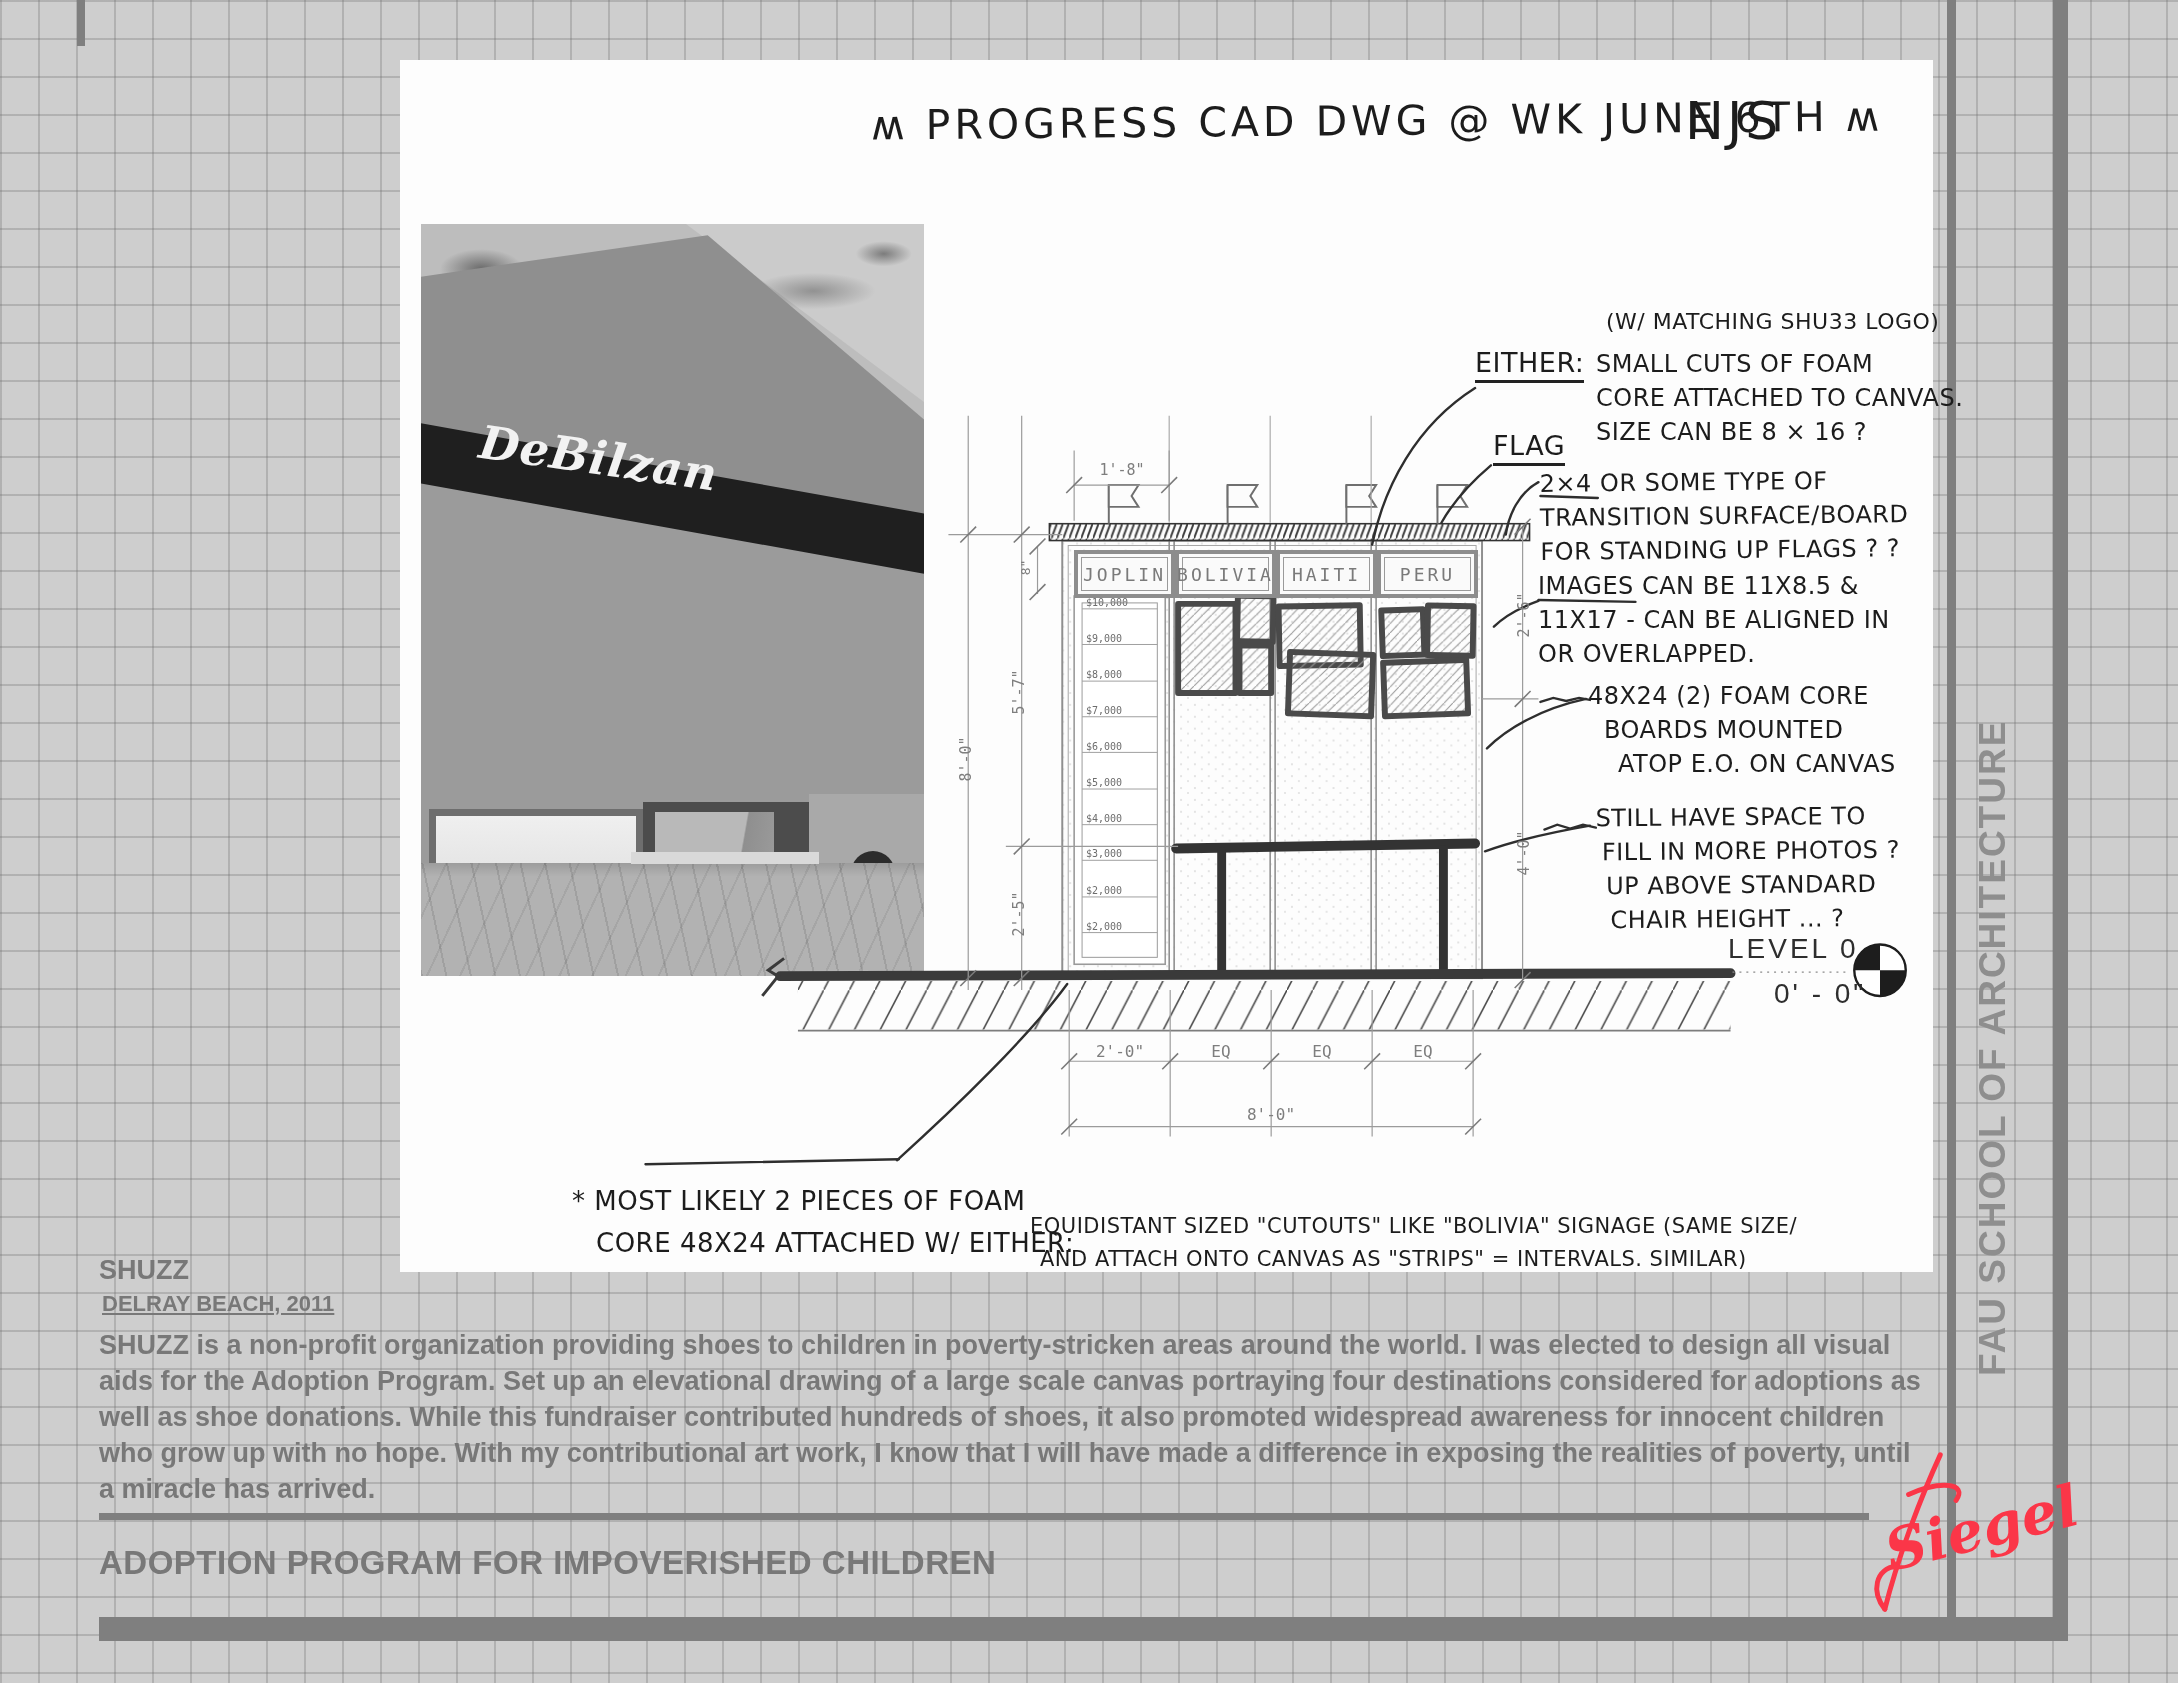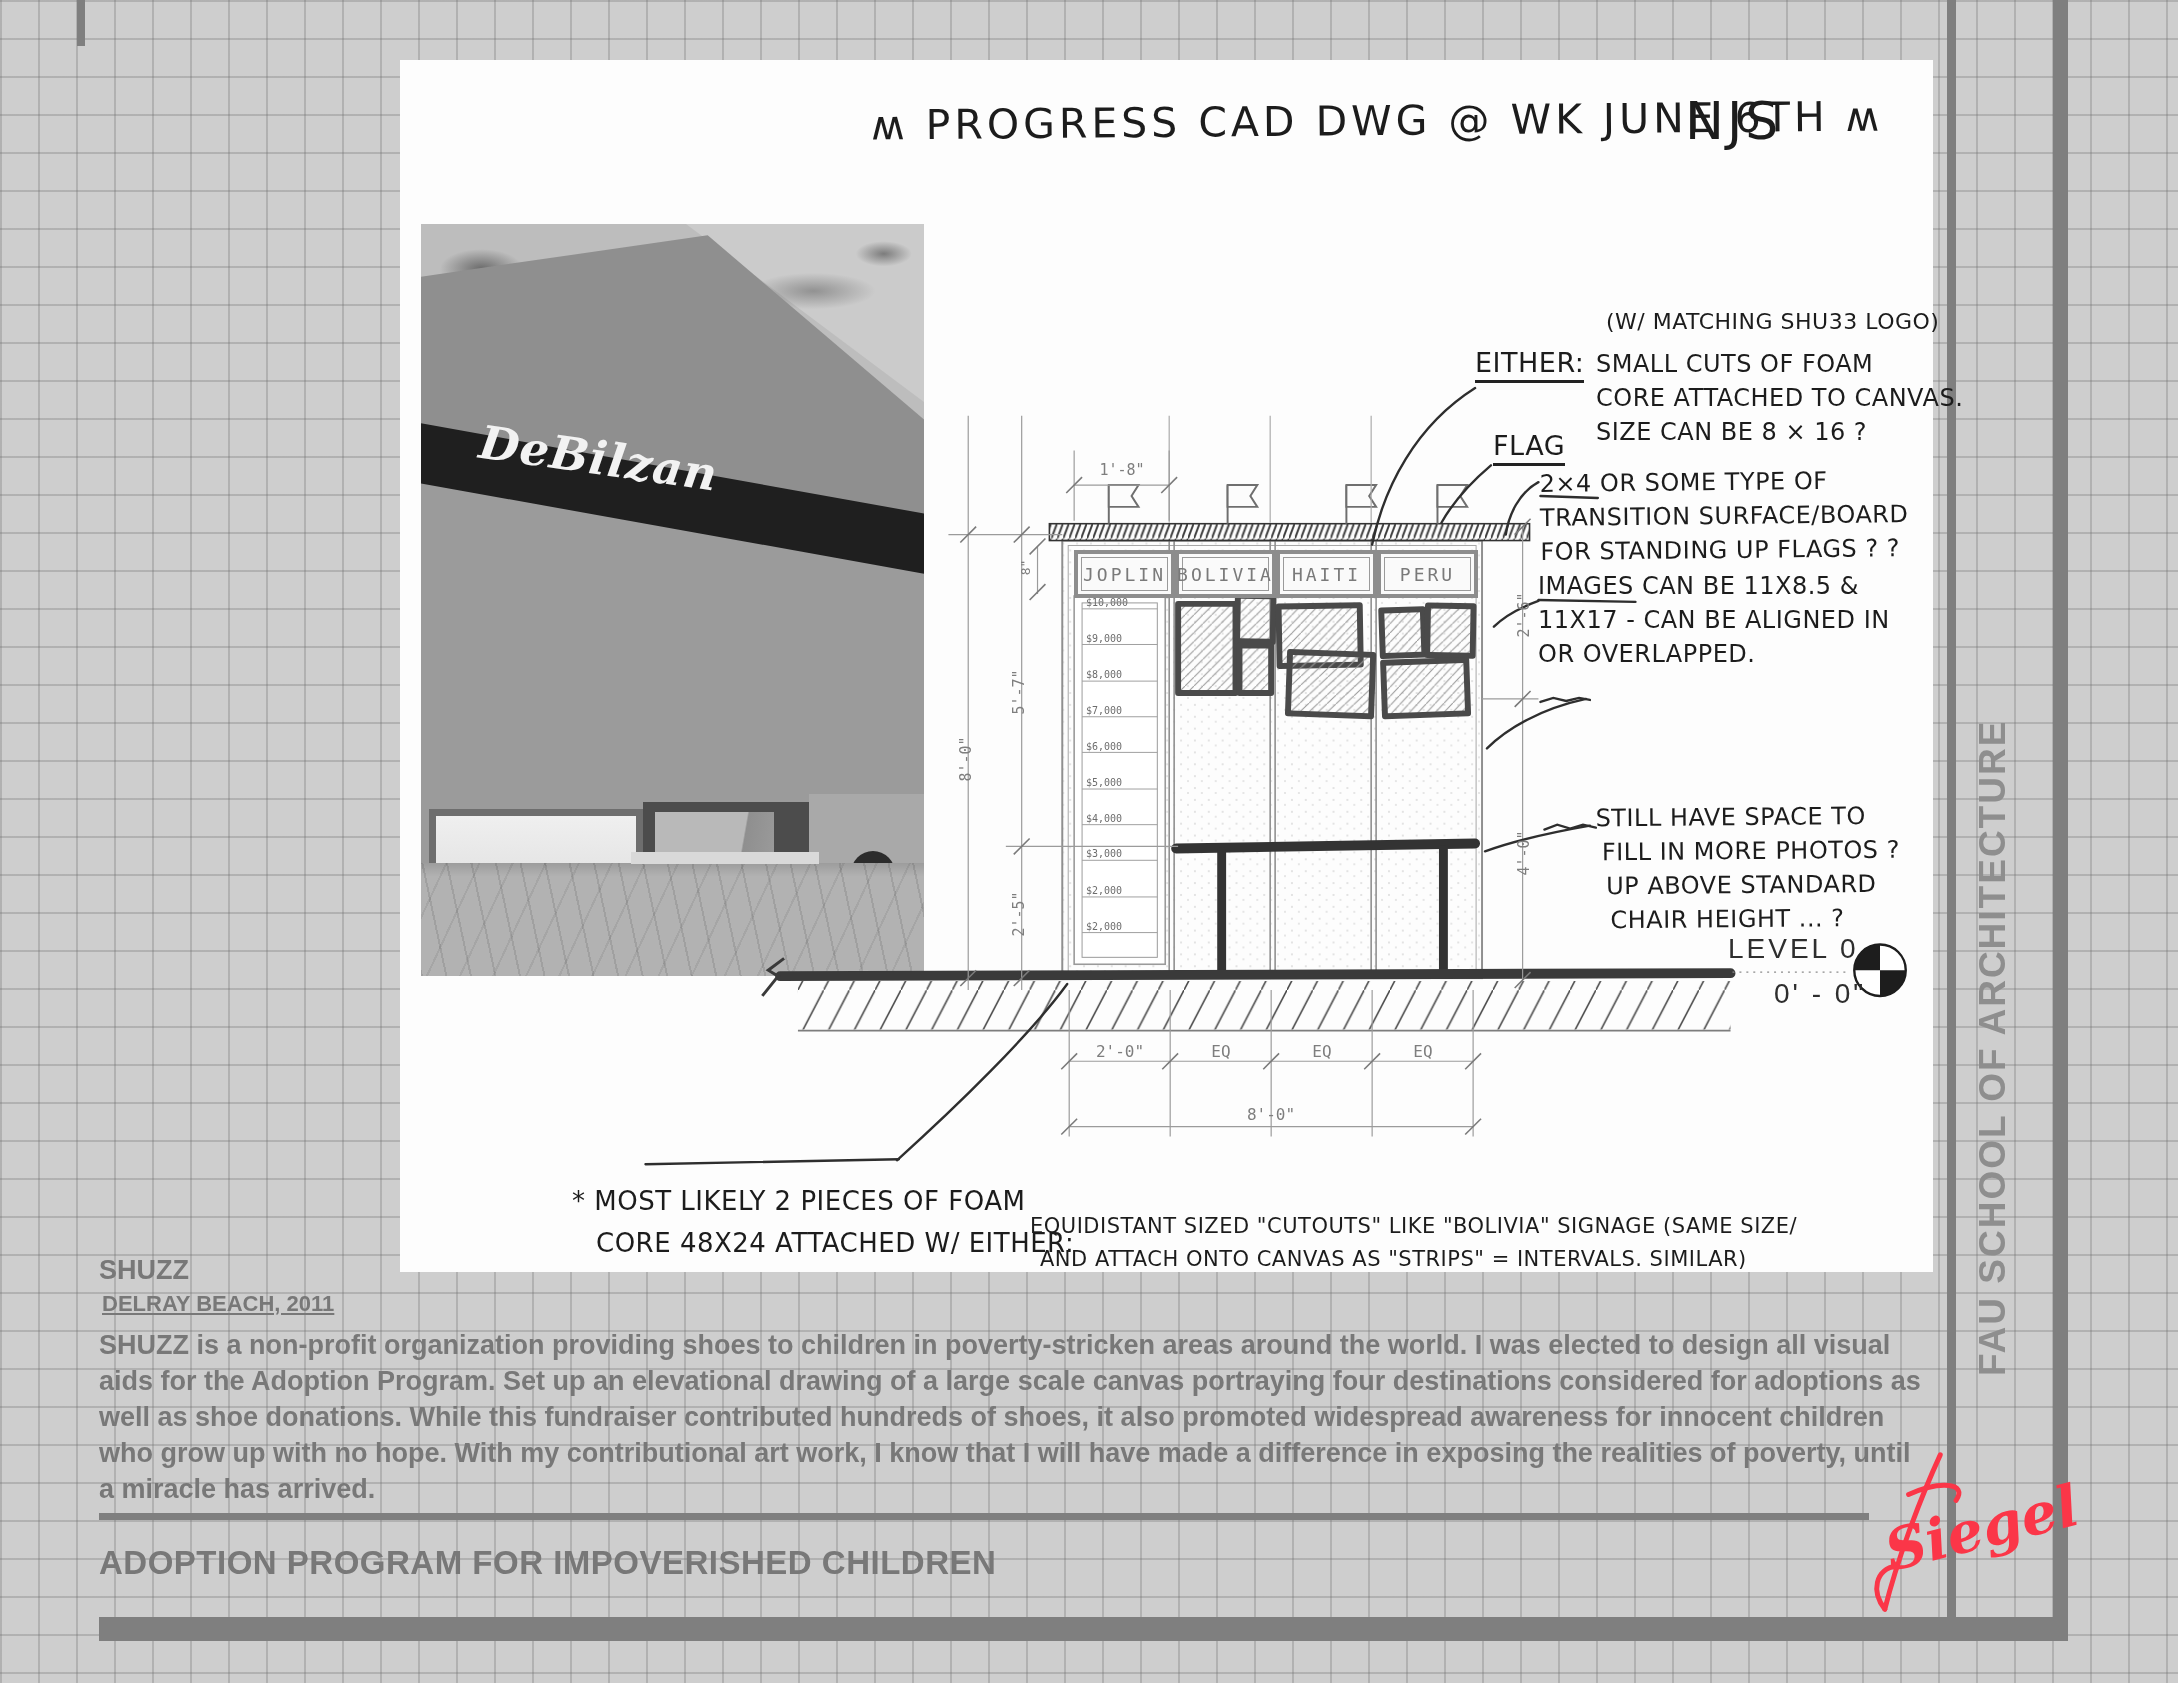--- a/index.html
+++ b/index.html
@@ -310,20 +310,25 @@
   <div class="abs hand" style="left:1540px;top:465px;font-size:24px;line-height:34px;transform:rotate(-0.6deg);">
     <div class="ln">2×4 OR SOME TYPE OF</div>
     <div class="ln">TRANSITION SURFACE/BOARD</div>
     <div class="ln">FOR STANDING UP  FLAGS ? ?</div>
   </div>
   <div class="abs hand" style="left:1538px;top:569px;font-size:24px;line-height:34px;">
     <div class="ln">IMAGES CAN BE 11X8.5 &amp;</div>
     <div class="ln">11X17 - CAN BE ALIGNED IN</div>
     <div class="ln">OR OVERLAPPED.</div>
   </div>
+  <div class="abs hand" style="left:1588px;top:679px;font-size:24px;line-height:34px;">
+    <div class="ln">48X24 (2) FOAM CORE</div>
+    <div class="ln" style="padding-left:16px;">BOARDS MOUNTED</div>
+    <div class="ln" style="padding-left:30px;">ATOP E.O. ON CANVAS</div>
+  </div>
   <div class="abs hand" style="left:1596px;top:800px;font-size:24px;line-height:34px;transform:rotate(-0.5deg);">
     <div class="ln">STILL HAVE SPACE TO</div>
     <div class="ln" style="padding-left:6px;">FILL IN MORE PHOTOS ?</div>
     <div class="ln" style="padding-left:10px;">UP ABOVE STANDARD</div>
     <div class="ln" style="padding-left:14px;">CHAIR HEIGHT ... ?</div>
   </div>
   <div class="abs hand" style="left:572px;top:1180px;font-size:26px;line-height:42px;">
     <div class="ln">* MOST LIKELY 2 PIECES OF FOAM</div>
     <div class="ln" style="padding-left:24px;">CORE 48X24 ATTACHED W/ EITHER:</div>
   </div>

